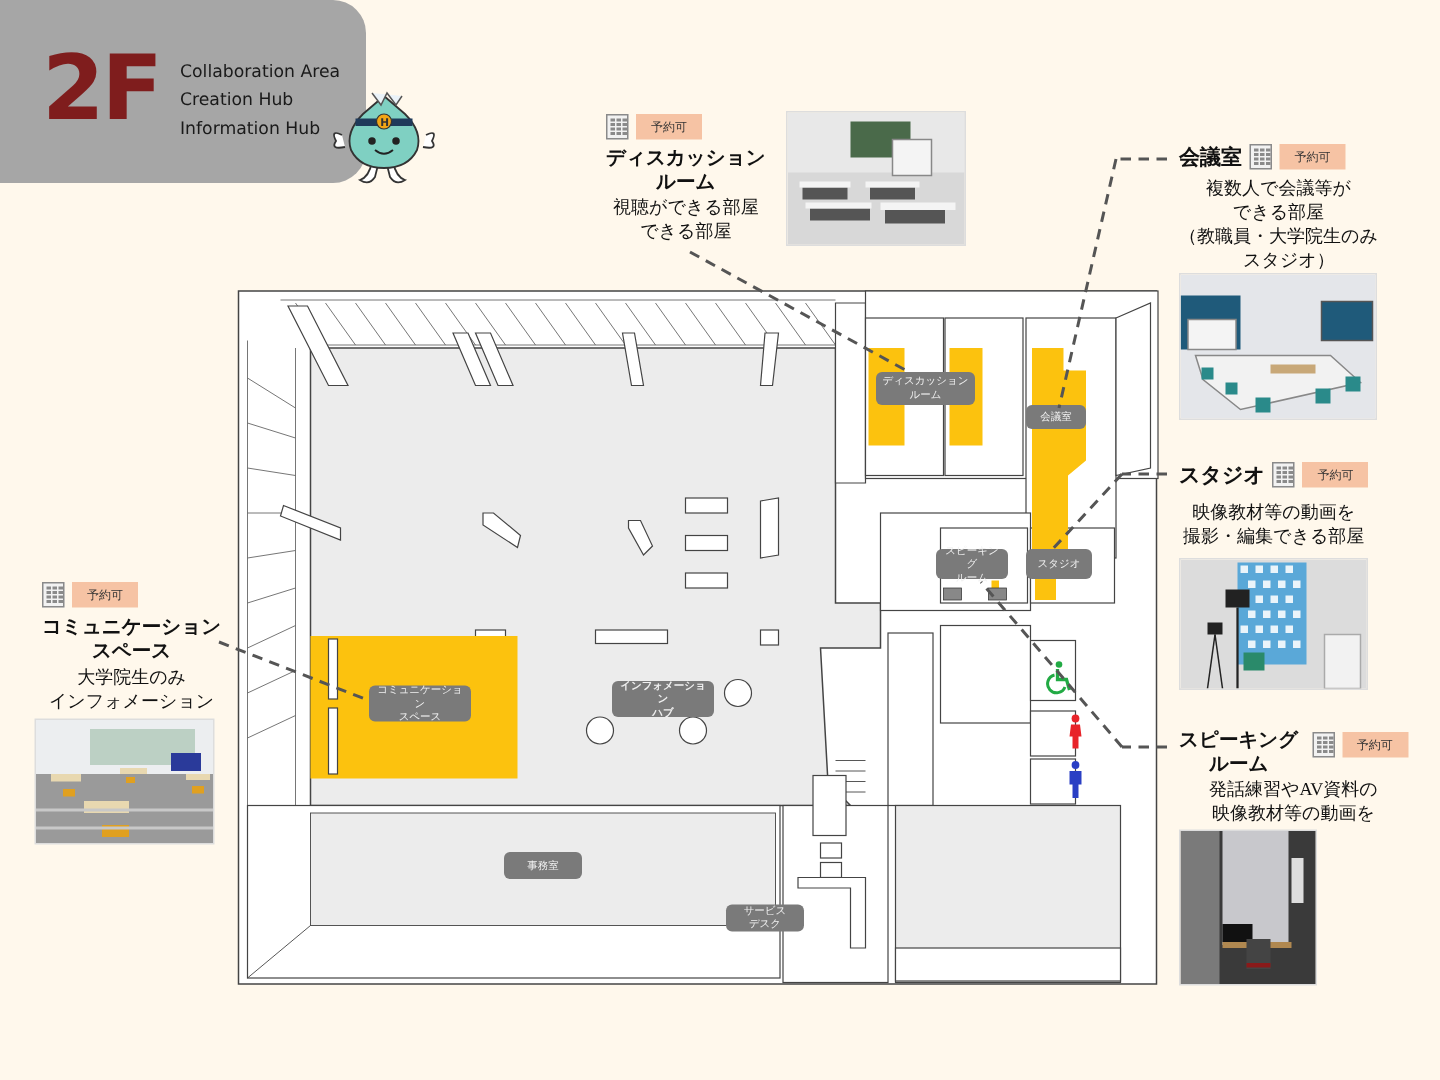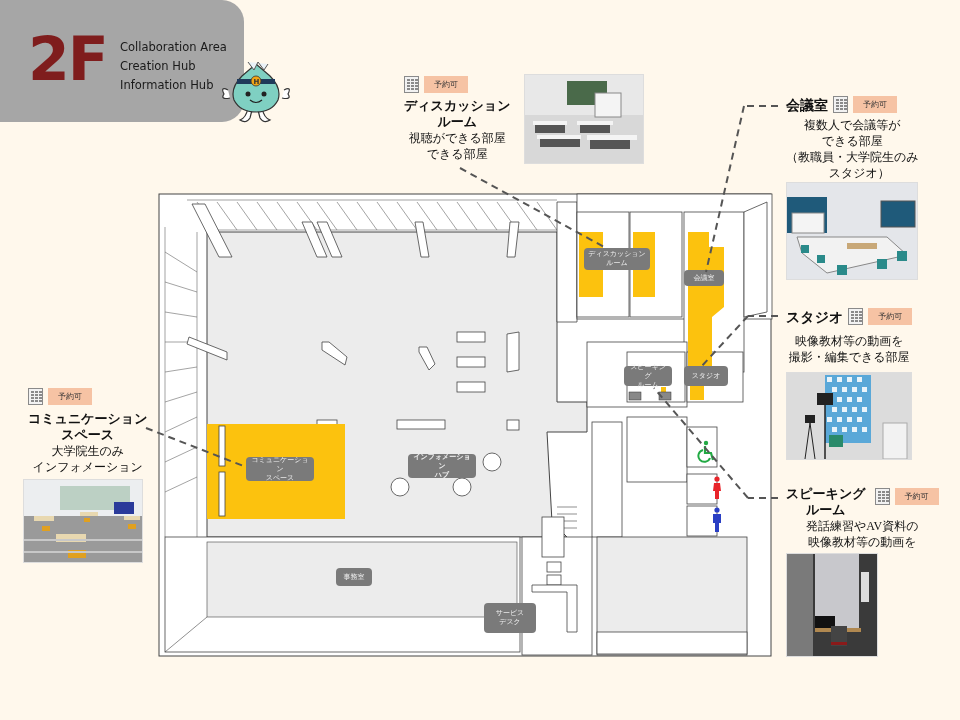--- a/index.html
+++ b/index.html
@@ -196,22 +196,22 @@
 <div class="plan-label" style="left:584px;top:248px;width:66px;height:22px;">ディスカッション
 ルーム</div>
 <div class="plan-label" style="left:684px;top:270px;width:40px;height:16px;">会議室</div>
 <div class="plan-label" style="left:624px;top:366px;width:48px;height:20px;">スピーキング
 ルーム</div>
 <div class="plan-label" style="left:684px;top:366px;width:44px;height:20px;">スタジオ</div>
 <div class="plan-label" style="left:246px;top:457px;width:68px;height:24px;">コミュニケーション
 スペース</div>
 <div class="plan-label" style="left:408px;top:454px;width:68px;height:24px;font-weight:bold;">インフォメーション
 ハブ</div>
-<div class="plan-label" style="left:336px;top:568px;width:36px;height:18px;">事務室</div>
-<div class="plan-label" style="left:484px;top:603px;width:52px;height:30px;">サービス
+<div class="plan-label" style="left:336px;top:568px;width:52px;height:18px;">事務室</div>
+<div class="plan-label" style="left:484px;top:603px;width:52px;height:18px;">サービス
 デスク</div>
 
 <svg class="leader" style="left:0;top:0;width:960px;height:720px">
   <g stroke="#555" stroke-width="2" stroke-dasharray="7,5" fill="none">
     <line x1="460" y1="168" x2="606" y2="248"></line>
     <line x1="778" y1="106" x2="744" y2="106"></line>
     <line x1="744" y1="106" x2="706" y2="272"></line>
     <line x1="778" y1="316" x2="748" y2="316"></line>
     <line x1="748" y1="316" x2="700" y2="368"></line>
     <line x1="146" y1="428" x2="246" y2="467"></line>

